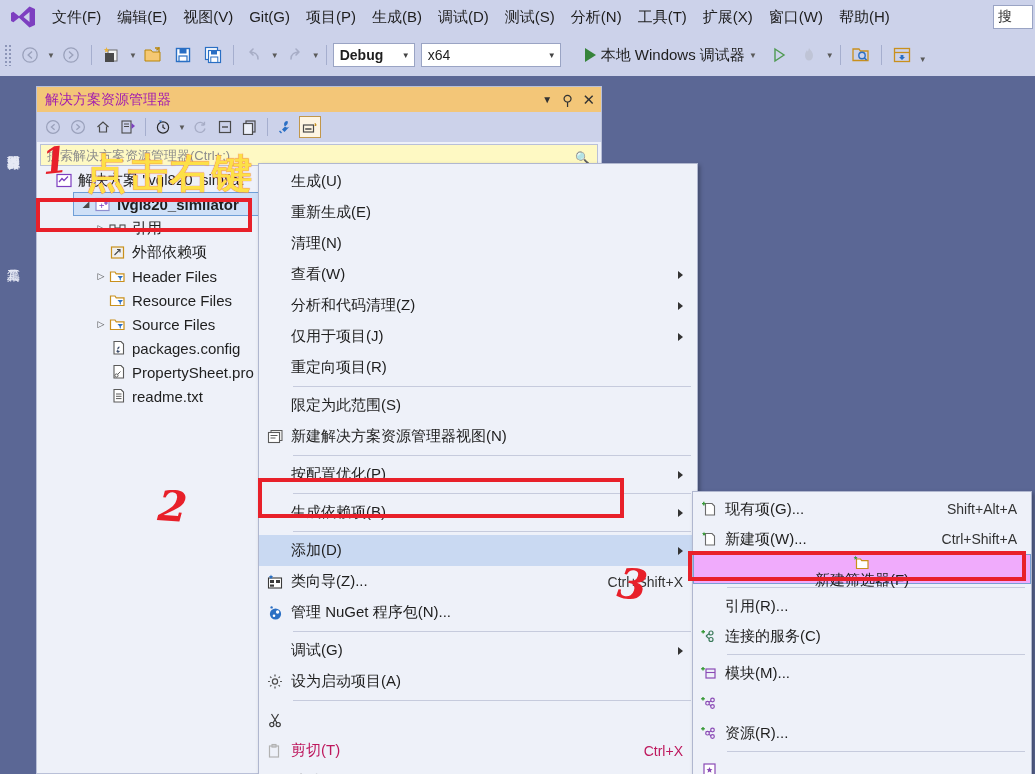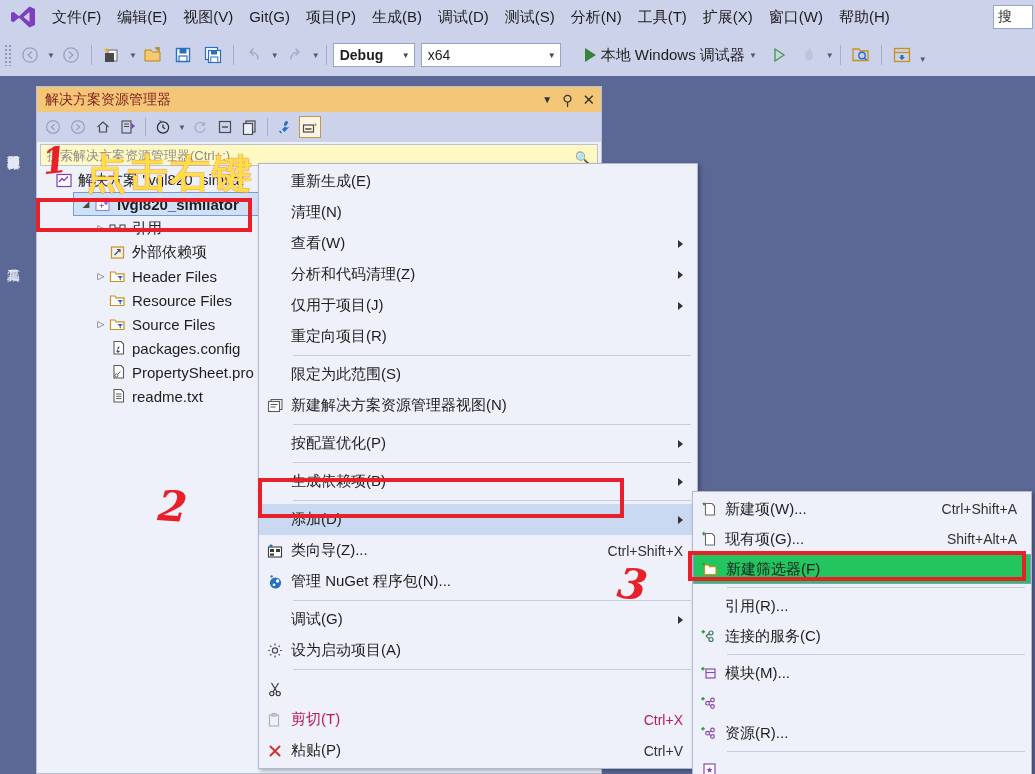--- a/index.html
+++ b/index.html
@@ -85,21 +85,21 @@
   
   .se-panel {
     position: absolute; left: 36px; top: 86px; width: 566px; height: 688px;
     background: #eef1f9; border: 1px solid #b9c0d8; box-sizing: border-box;
   }
   .se-title {
     height: 25px; background: #f3c678;
     display: flex; align-items: center; justify-content: space-between;
     padding: 0 6px 0 8px; box-sizing: border-box;
   }
-  .se-title-text { font-size: 14px; color: #7f1d1d; }
+  .se-title-text { font-size: 14px; color: #a21caf; }
   .se-title-btns { display: flex; align-items: center; gap: 10px; color: #333; font-size: 12px; }
   .se-toolbar {
     height: 30px; background: #ccd2ea; display: flex; align-items: center;
     gap: 3px; padding: 0 5px; box-sizing: border-box;
   }
   .se-tb-btn {
     width: 22px; height: 22px; display: flex; align-items: center;
     justify-content: center; font-size: 13px; color: #6e7695;
   }
   .se-tb-btn.active { background: #fdf5e3; border: 1px solid #c2974a; box-sizing: border-box; }
@@ -154,21 +154,21 @@
 
   
   .submenu {
     position: absolute; left: 692px; top: 491px; width: 340px;
     background: #eef1f9; border: 1px solid #b0b7cf;
     box-shadow: 2px 2px 4px rgba(0,0,0,.28);
     box-sizing: border-box; padding: 2px 0;
     z-index: 50;
   }
   .submenu .mi { height: 30px; }
-  .submenu .mi.highlight { background: #22c55e; border: 1px solid #7a9fd4; box-sizing: border-box; }
+  .submenu .mi.highlight { background: #f0abfc; border: 1px solid #7a9fd4; box-sizing: border-box; flex-direction: column; }
 
   
   .anno-box {
     position: absolute; border: 4px solid #e8202a; box-sizing: border-box;
     pointer-events: none; z-index: 80;
   }
   .anno-text {
     position: absolute; color: #fde047; font-weight: bold;
     pointer-events: none; z-index: 85;
     font-family: "DejaVu Sans", sans-serif;
@@ -525,20 +525,24 @@
         </span>
         <span class="node-label">readme.txt</span>
       </div>
     </div>
   </div>
 
   <div class="ctxmenu">
 
     <div class="mi">
       <span class="mi-icon"></span>
+      <span class="mi-label">生成(U)</span>
+    </div>
+    <div class="mi">
+      <span class="mi-icon"></span>
       <span class="mi-label">重新生成(E)</span>
     </div>
     <div class="mi">
       <span class="mi-icon"></span>
       <span class="mi-label">清理(N)</span>
     </div>
     <div class="mi">
       <span class="mi-icon"></span>
       <span class="mi-label">查看(W)</span>
       <span class="mi-arrow"></span>
@@ -680,36 +684,36 @@
       <span class="mi-accel">Ctrl+V</span>
     </div>
 
   </div>
 
   <div class="submenu">
     <div class="mi">
       <span class="mi-icon">
         <svg width="17" height="16" viewBox="0 0 17 16">
             <path d="M4.5,2.5 L11,2.5 L13.5,5 L13.5,14 L4.5,14 Z" fill="#fff" stroke="#6a6a6a" stroke-width="1.1"></path>
+            <path d="M2.8,0.8 L2.8,4.4 M1,2.6 L4.6,2.6" stroke="#3a9a3a" stroke-width="1.4"></path>
+          </svg>
+      </span>
+      <span class="mi-label">现有项(G)...</span>
+      <span class="mi-accel">Shift+Alt+A</span>
+    </div>
+
+    <div class="mi">
+      <span class="mi-icon">
+        <svg width="17" height="16" viewBox="0 0 17 16">
+            <path d="M4.5,2.5 L11,2.5 L13.5,5 L13.5,14 L4.5,14 Z" fill="#fff" stroke="#6a6a6a" stroke-width="1.1"></path>
             <path d="M3,0.5 L3.5,1.9 L5,2.2 L3.9,3.2 L4.2,4.7 L3,3.9 L1.8,4.7 L2.1,3.2 L1,2.2 L2.5,1.9 Z" fill="#3a9a3a"></path>
           </svg>
       </span>
       <span class="mi-label">新建项(W)...</span>
       <span class="mi-accel">Ctrl+Shift+A</span>
-    </div>
-
-    <div class="mi">
-      <span class="mi-icon">
-        <svg width="17" height="16" viewBox="0 0 17 16">
-            <path d="M4.5,2.5 L11,2.5 L13.5,5 L13.5,14 L4.5,14 Z" fill="#fff" stroke="#6a6a6a" stroke-width="1.1"></path>
-            <path d="M2.8,0.8 L2.8,4.4 M1,2.6 L4.6,2.6" stroke="#3a9a3a" stroke-width="1.4"></path>
-          </svg>
-      </span>
-      <span class="mi-label">现有项(G)...</span>
-      <span class="mi-accel">Shift+Alt+A</span>
     </div>
 
     <div class="mi highlight">
       <span class="mi-icon">
         <svg width="18" height="16" viewBox="0 0 18 16">
             <path d="M3.5,4 L7.5,4 L8.7,5.7 L15,5.7 L15,13.5 L3.5,13.5 Z" fill="#fff" stroke="#c9901c" stroke-width="1.2"></path>
             <path d="M2.6,0.6 L3.1,2 L4.6,2.3 L3.5,3.3 L3.8,4.8 L2.6,4 L1.4,4.8 L1.7,3.3 L0.6,2.3 L2.1,2 Z" fill="#3a9a3a"></path>
           </svg>
       </span>
       <span class="mi-label">新建筛选器(F)</span>

